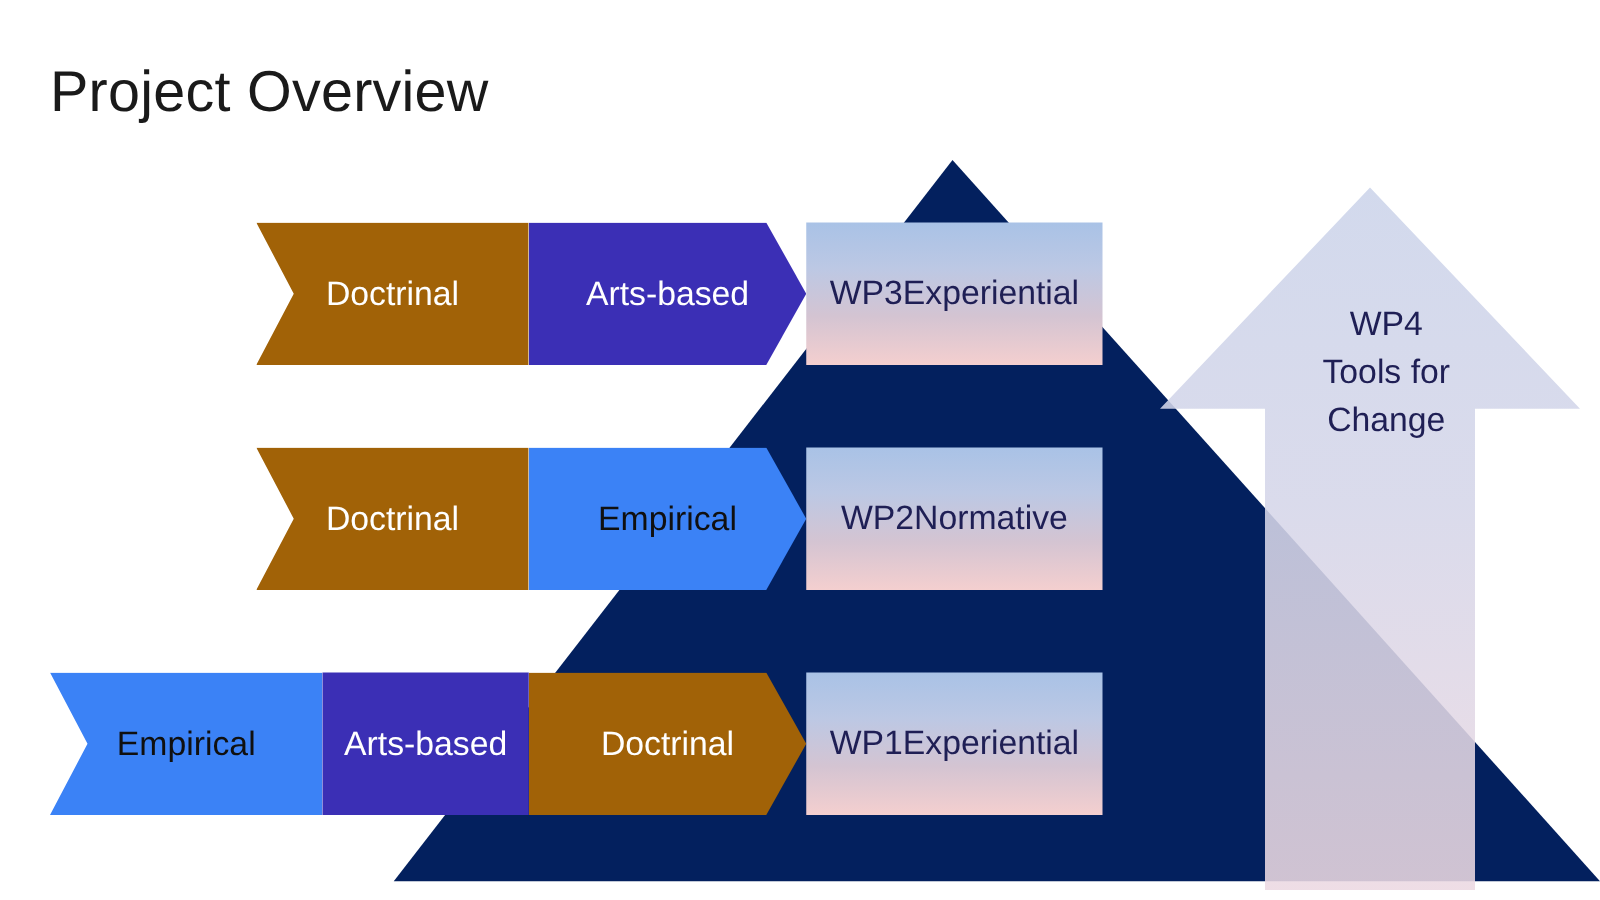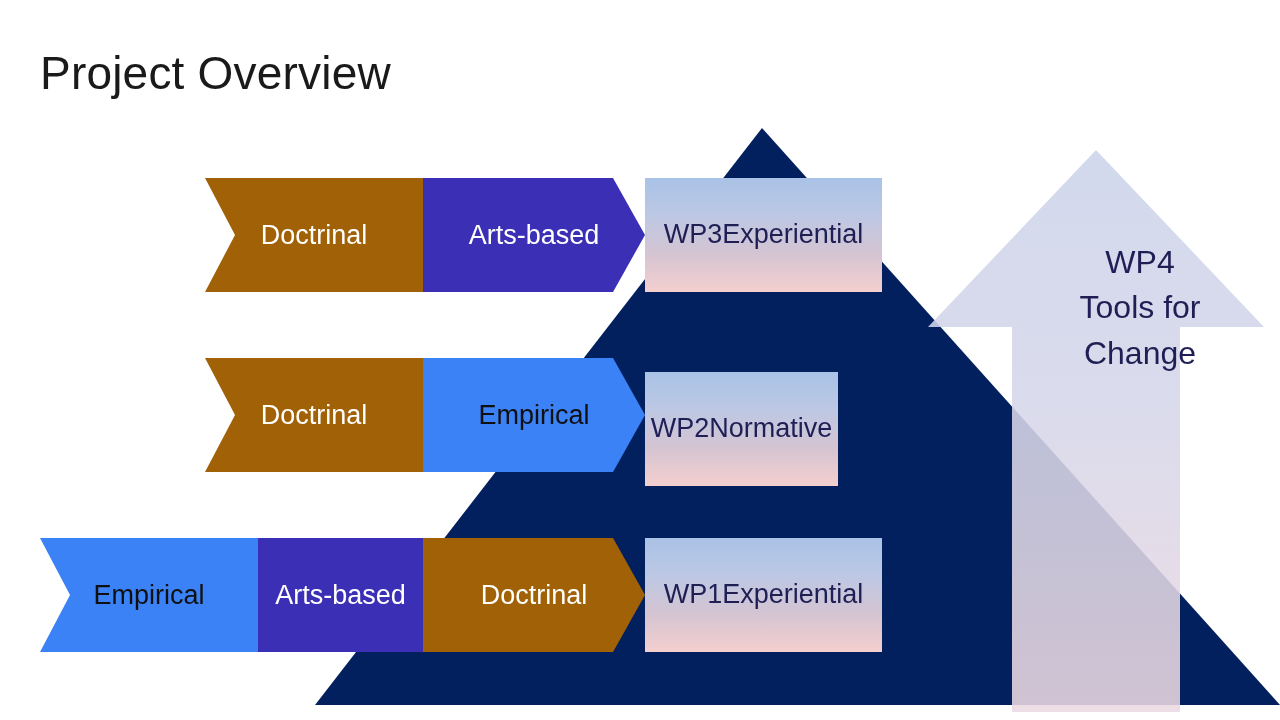--- a/index.html
+++ b/index.html
@@ -38,26 +38,26 @@
     top: 0;
     width: 1280px;
     height: 720px;
   }
   #bg-svg { z-index: 1; }
   #rows-layer { z-index: 3; }
   #wp4-svg { z-index: 5; }
   #wp4-label {
     position: absolute;
     z-index: 6;
-    left: 1055px;
+    left: 1024px;
     top: 240px;
     width: 170px;
     text-align: center;
     color: #1f1f55;
-    font-size: 32px;
+    font-size: 27px;
     line-height: 1.42;
   }
   
   .arrow-row {
     position: absolute;
   }
   .seg {
     position: absolute;
     top: 0;
     height: 100%;
@@ -137,21 +137,21 @@
         <span>Doctrinal</span>
       </div>
     </div>
   </div>
 
   <div class="wp-box" style="left:645px; top:178px; width:237px; height:114px;">
     <span class="l1">WP3</span>
     <span class="l2">Experiential</span>
   </div>
 
-  <div class="wp-box" style="left:645px; top:372px; width:193px; height:114px;align-items:center;">
+  <div class="wp-box" style="left:645px; top:358px; width:237px; height:114px;align-items:center;">
     <span class="l1">WP2</span>
     <span class="l2">Normative</span>
   </div>
 
   <div class="wp-box" style="left:645px; top:538px; width:237px; height:114px;">
     <span class="l1">WP1</span>
     <span class="l2">Experiential</span>
   </div>
 
   <svg class="layer" id="wp4-svg" viewBox="0 0 1280 720">

